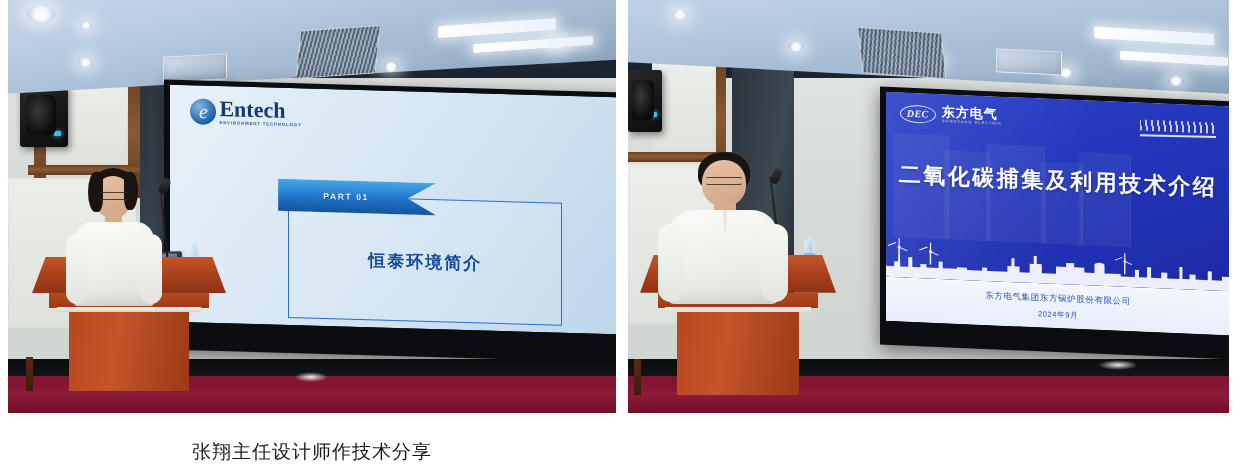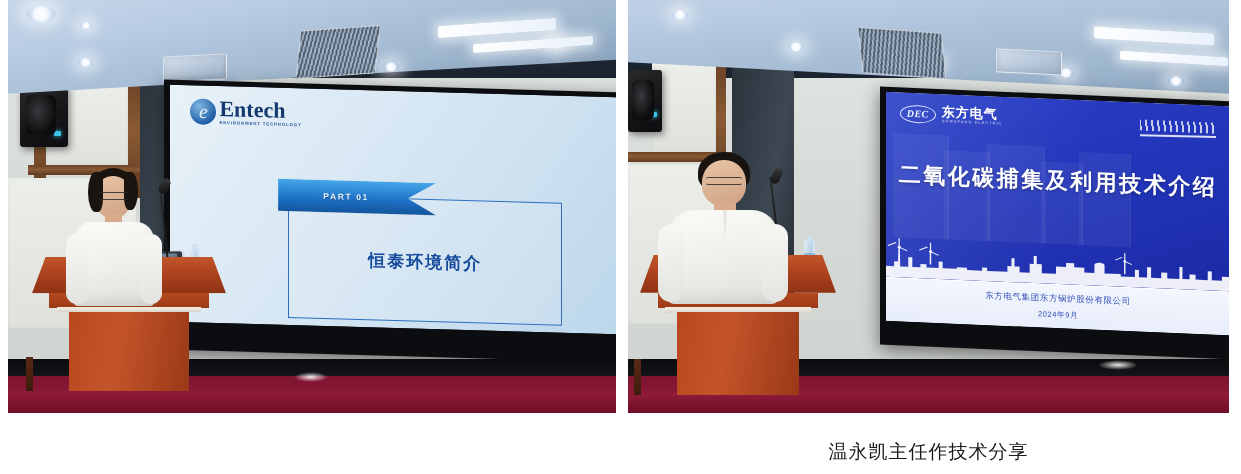--- a/index.html
+++ b/index.html
@@ -555,20 +555,21 @@
 
       <div class="podium" style="left:24px; bottom:22px; width:194px; height:134px;">
         <div class="podium-top"></div>
         <div class="podium-mid"></div>
         <div class="podium-stripe"></div>
         <div class="podium-base"></div>
       </div>
       <div class="podium-leg" style="left:18px; bottom:22px; width:7px; height:34px;"></div>
     </div>
 
+    <div class="caption">张翔主任设计师作技术分享</div>
   </div>
 
   <div class="figure right">
     <div class="photo">
 
       <div class="backwall"></div>
 
       <div class="woodtrim" style="left:86px; top:62px; width:12px; height:130px;"></div>
       <div class="woodtrim" style="left:0px; top:152px; width:112px; height:10px;"></div>
       <div class="wallpanel" style="left:24px; top:62px; width:64px; height:90px;"></div>
@@ -675,16 +676,15 @@
 
       <div class="podium" style="left:12px; bottom:18px; width:196px; height:140px;">
         <div class="podium-top"></div>
         <div class="podium-mid"></div>
         <div class="podium-stripe"></div>
         <div class="podium-base"></div>
       </div>
       <div class="podium-leg" style="left:6px; bottom:18px; width:7px; height:36px;"></div>
     </div>
 
-    <div class="caption">温永凯主任作技术分享</div>
   </div>
 
 </div>
 
 </body></html>

